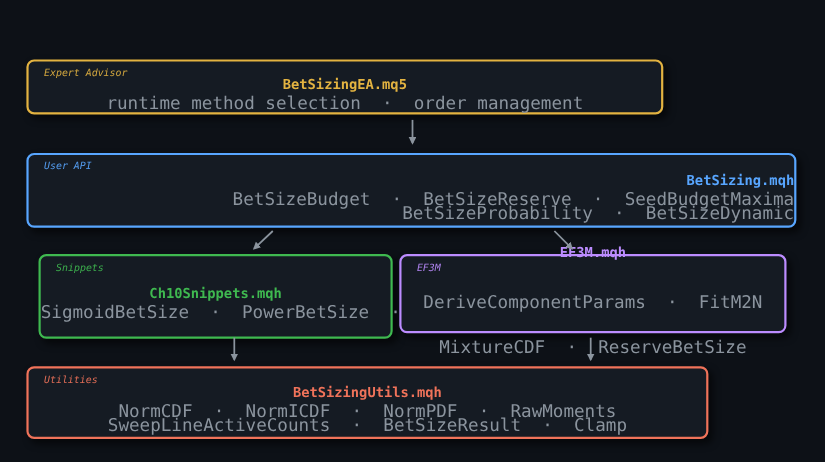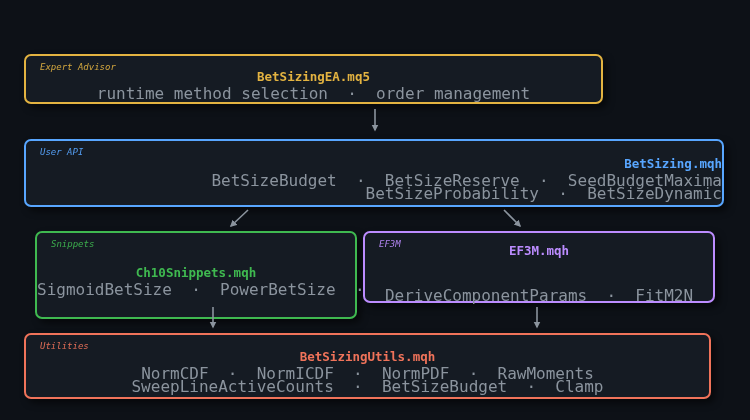--- a/index.html
+++ b/index.html
@@ -53,23 +53,23 @@
   }
   .node-line {
     text-align: center;
     font-size: 16px;
     color: #8b949e;
     line-height: 13px;
     white-space: pre;
   }
   #node-ea       { left: 24px;  top: 54px;  width: 579px; height: 50px; }
   #node-api      { left: 24px;  top: 139px; width: 700px; height: 68px; align-items: flex-end; }
-  #node-snippets { left: 35px;  top: 231px; width: 322px; height: 88px; }
+  #node-snippets { left: 35px;  top: 231px; width: 322px; height: 77px; }
   #node-ef3m     { left: 363px; top: 231px; width: 352px; height: 72px; gap: 28px; }
-  #node-utils    { left: 24px;  top: 333px; width: 687px; height: 66px; }
+  #node-utils    { left: 24px;  top: 333px; width: 620px; height: 66px; }
   .arrow-layer {
     position: absolute;
     left: 0; top: 0;
     width: 750px; height: 420px;
     pointer-events: none;
   }
   .arrow-layer line {
     stroke: #8b949e;
     stroke-width: 1.6;
   }
@@ -96,27 +96,28 @@
   <div class="node" id="node-snippets" style="--accent: #3fb950;">
     <div class="node-label">Snippets</div>
     <div class="node-title">Ch10Snippets.mqh</div>
     <div class="node-line">SigmoidBetSize  ·  PowerBetSize  ·  GetW  ·  LimitPrice</div>
   </div>
 
   <div class="node" id="node-ef3m" style="--accent: #bc8cff;">
     <div class="node-label">EF3M</div>
     <div class="node-title">EF3M.mqh</div>
     <div class="node-line">DeriveComponentParams  ·  FitM2N</div>
+    <div class="node-line">MixtureCDF  ·  ReserveBetSize</div>
   </div>
 
   <div class="node" id="node-utils" style="--accent: #f0735a;">
     <div class="node-label">Utilities</div>
     <div class="node-title">BetSizingUtils.mqh</div>
     <div class="node-line">NormCDF  ·  NormICDF  ·  NormPDF  ·  RawMoments</div>
-    <div class="node-line">SweepLineActiveCounts  ·  BetSizeBudget  ·  Clamp</div>
+    <div class="node-line">SweepLineActiveCounts  ·  BetSizeResult  ·  Clamp</div>
   </div>
 
   <svg class="arrow-layer" viewBox="0 0 750 420" xmlns="http://www.w3.org/2000/svg">
     <defs>
       <marker id="ah" markerWidth="9" markerHeight="9" refX="5.5" refY="3.5" orient="auto" markerUnits="userSpaceOnUse">
         <path d="M0,0 L7,3.5 L0,7 Z" fill="#8b949e"></path>
       </marker>
     </defs>
     <line x1="375" y1="109" x2="375" y2="130" marker-end="url(#ah)"></line>
     <line x1="248" y1="210" x2="231" y2="226" marker-end="url(#ah)"></line>

